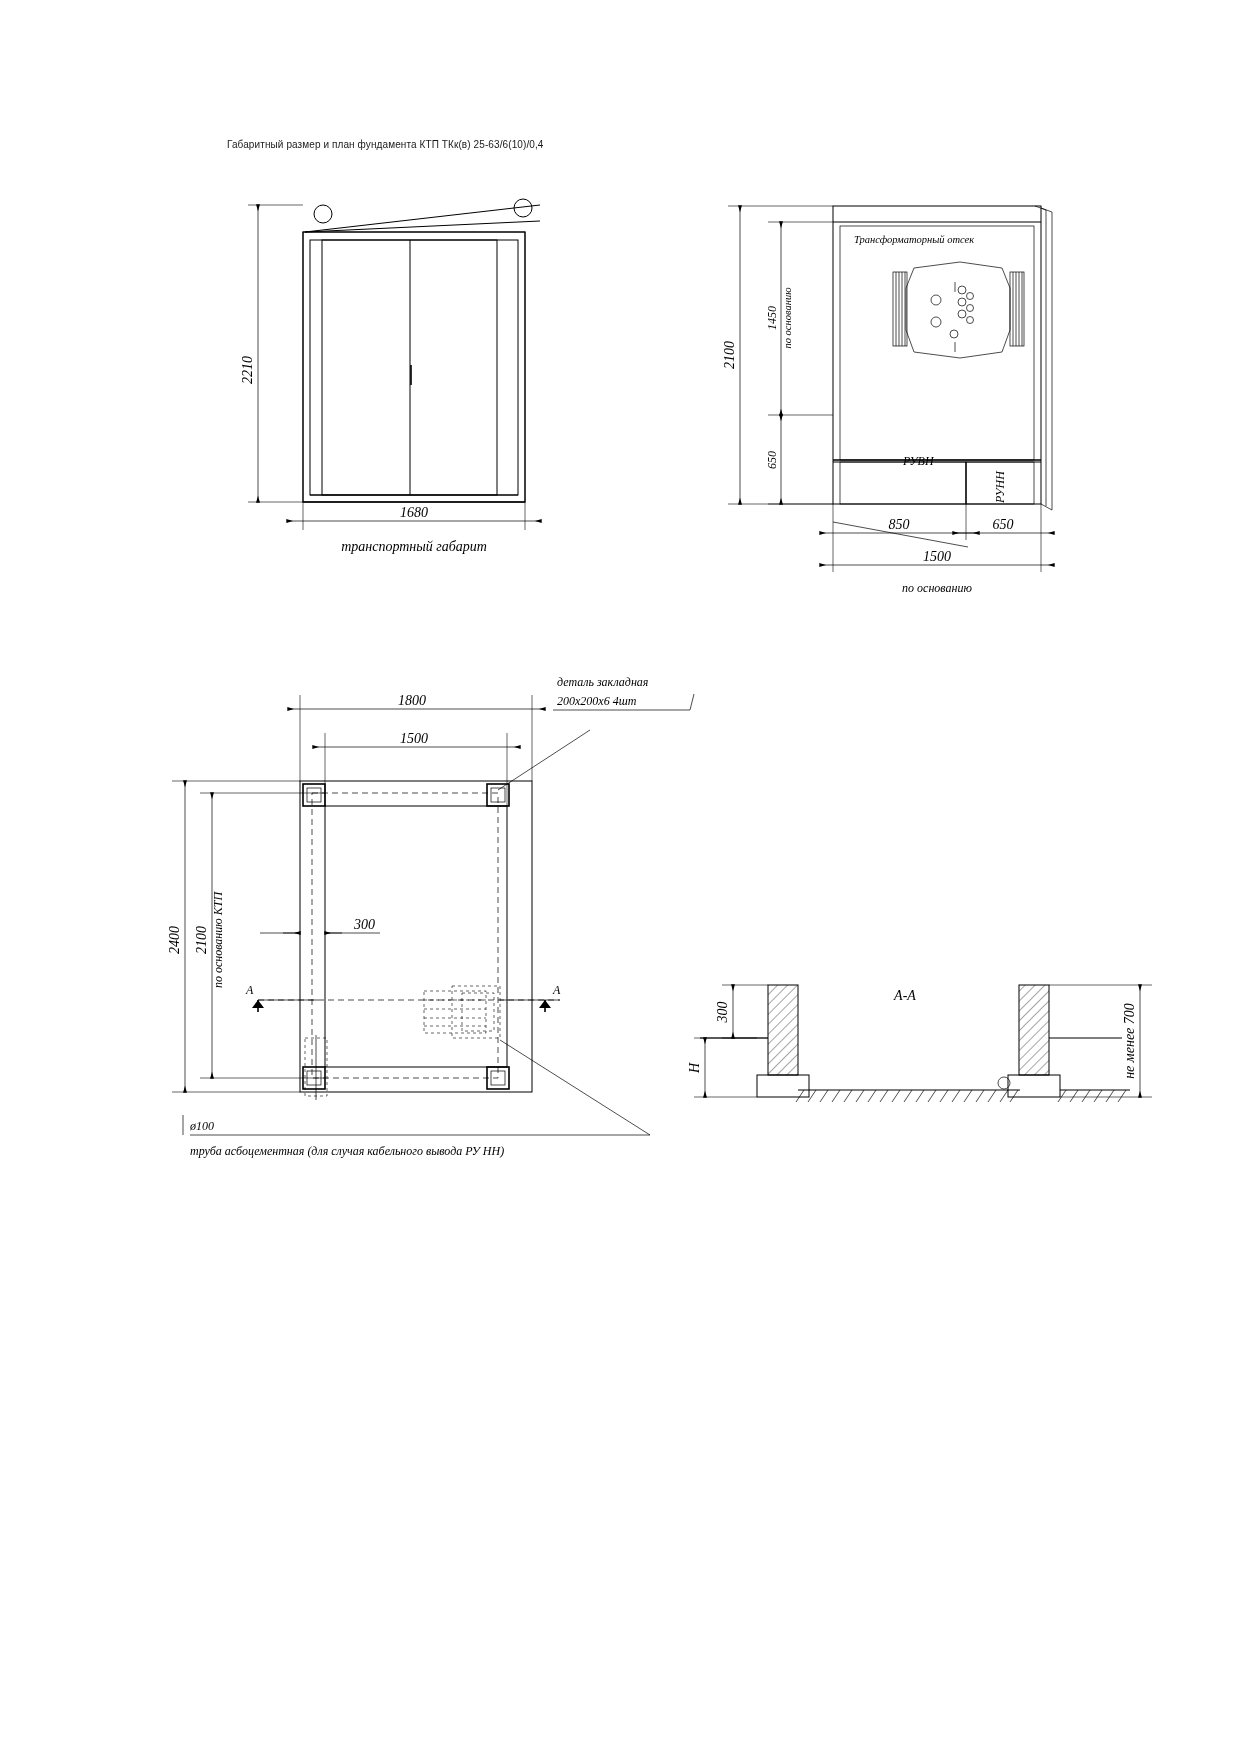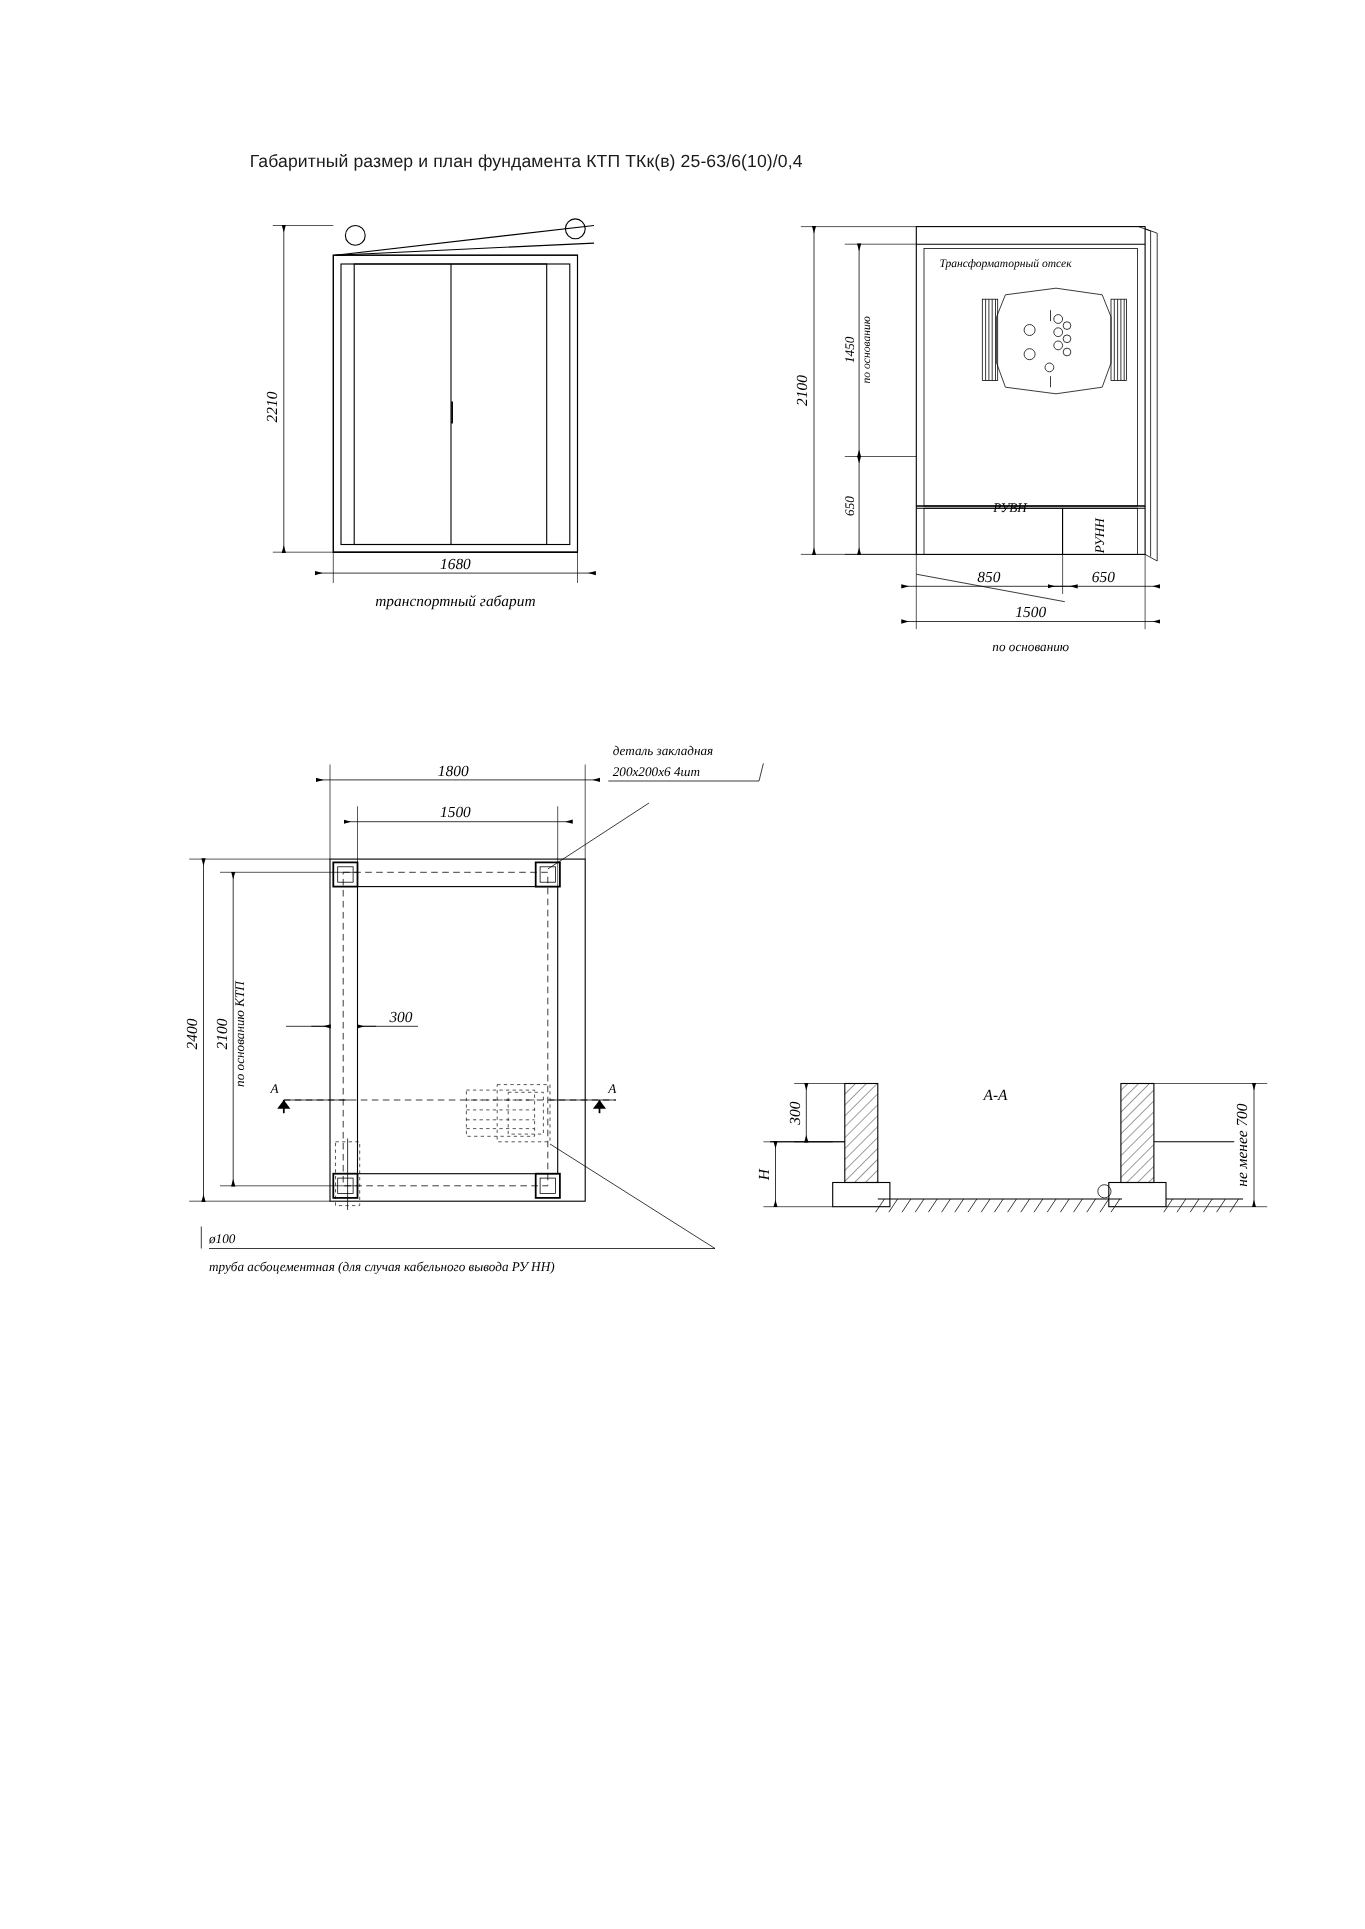--- a/index.html
+++ b/index.html
@@ -18,21 +18,21 @@
   .page {
     position: absolute;
     left: 0; top: 0;
     width: 1241px;
     height: 1754px;
   }
   #page-title {
     position: absolute;
     left: 227px;
     top: 139px;
-    font-size: 16px;
+    font-size: 10px;
     color: #1a1a1a;
     white-space: nowrap;
     letter-spacing: 0.1px;
   }
   svg.drawing {
     position: absolute;
     left: 0;
     top: 0;
     width: 1241px;
     height: 1754px;

